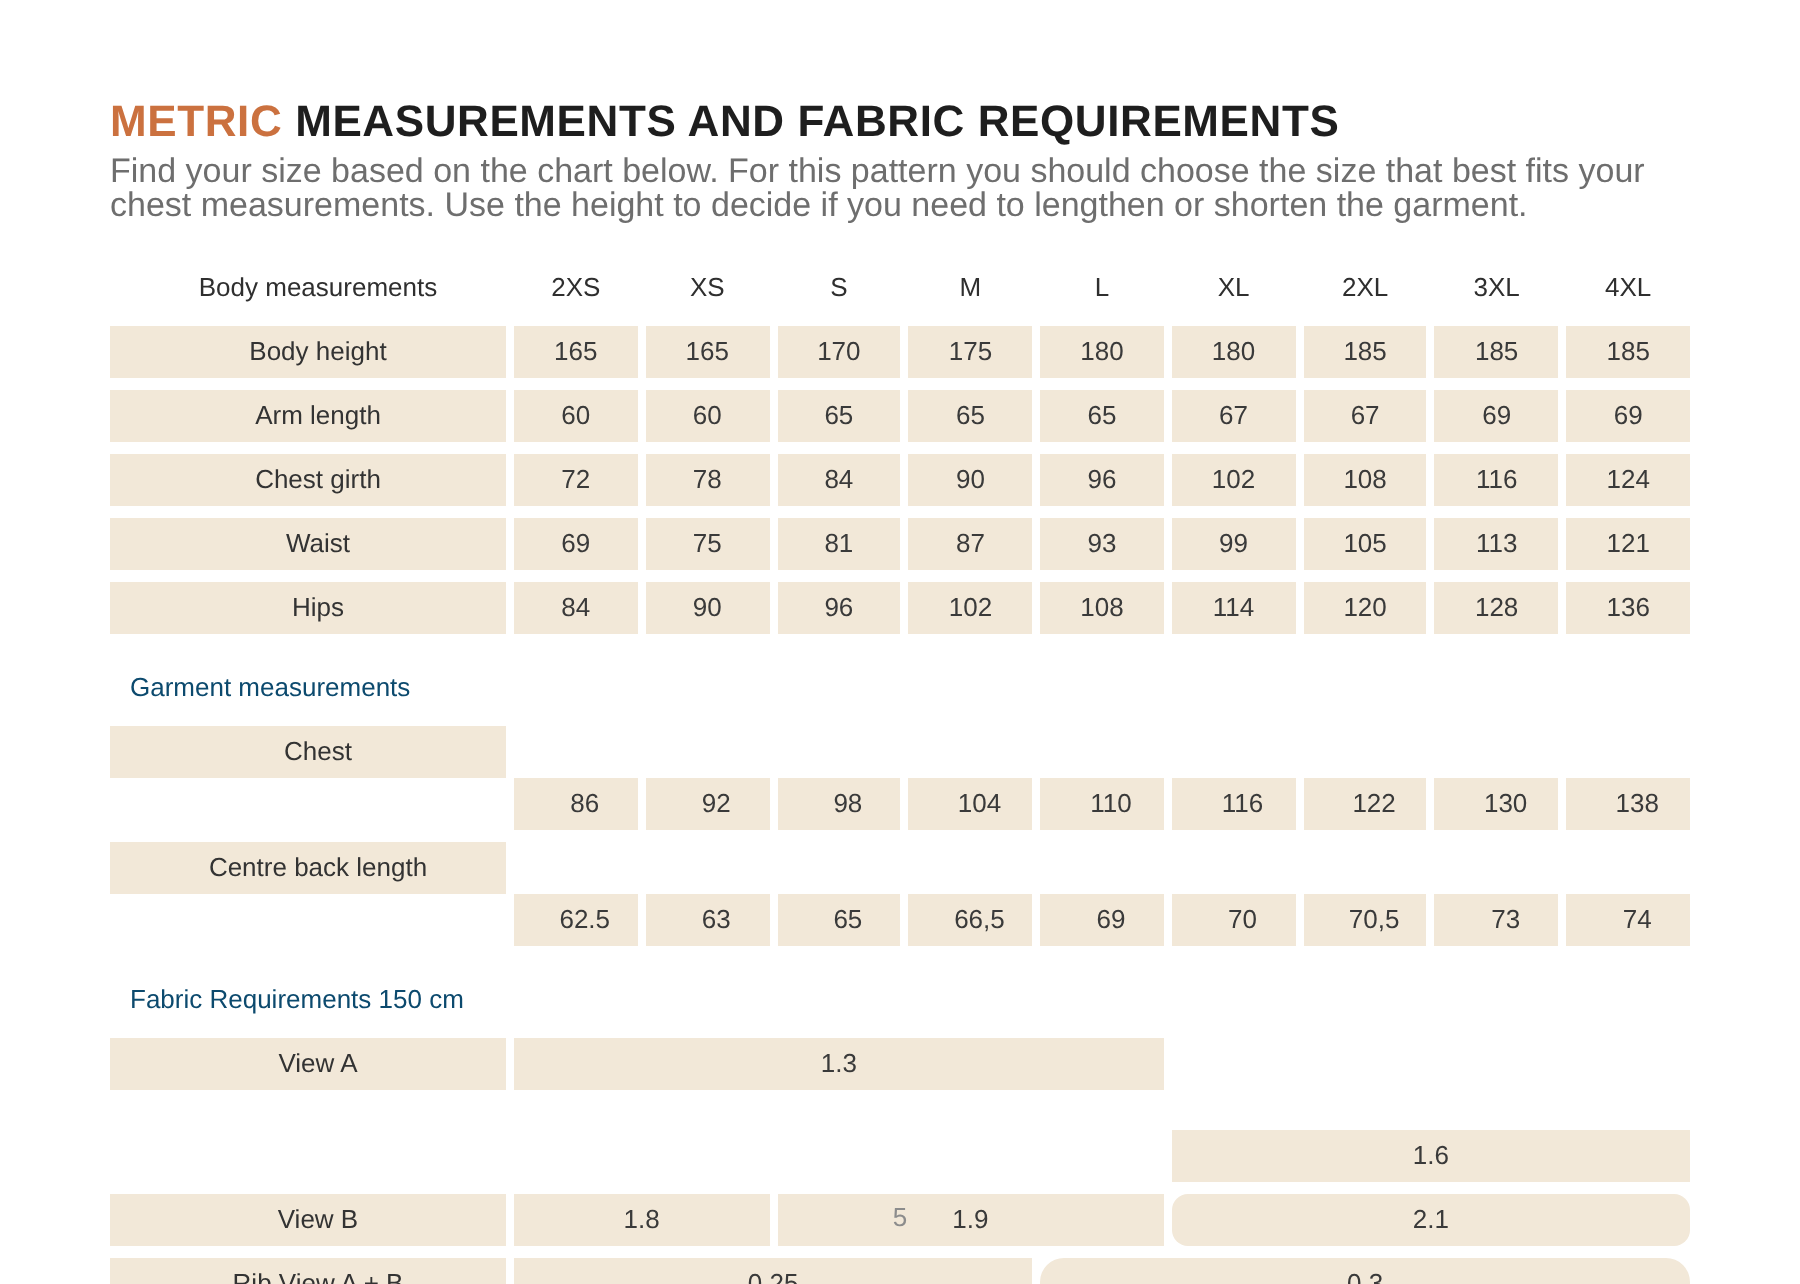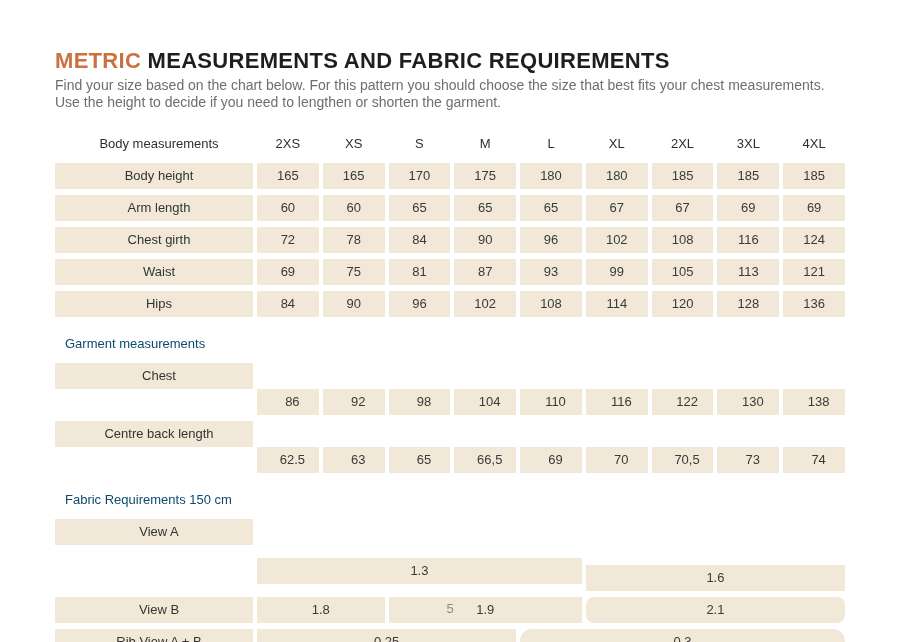--- a/index.html
+++ b/index.html
@@ -29,21 +29,21 @@
   .title {
     font-size: 22px;
     line-height: 21px;
     font-weight: 600;
     letter-spacing: 0.3px;
     color: var(--title-dark);
   }
   .title .accent { color: var(--accent); }
   .intro {
     margin-top: 6px;
-    font-size: 14px;
+    font-size: 17px;
     line-height: 17px;
     color: var(--body-gray);
     max-width: 790px;
   }
   .grid {
     margin-top: 20px;
     display: grid;
     grid-template-columns: 198px repeat(9, 1fr);
     column-gap: 4px;
     row-gap: 6px;
@@ -164,21 +164,21 @@
         <div class="cell bg leftpad">63</div>
         <div class="cell bg leftpad">65</div>
         <div class="cell bg leftpad">66,5</div>
         <div class="cell bg leftpad">69</div>
         <div class="cell bg leftpad">70</div>
         <div class="cell bg leftpad">70,5</div>
         <div class="cell bg leftpad">73</div>
         <div class="cell bg leftpad">74</div>
         <div class="cell section">Fabric Requirements 150 cm</div>
         <div class="cell row-label bg">View A</div>
-        <div class="cell bg center" style="grid-column: 2 / span 5; margin-top: 39px;">1.3</div>
+        <div class="cell bg center" style="grid-column: 2 / span 5;">1.3</div>
         <div class="cell bg center" style="grid-column: 7 / span 4; margin-top: 46px;">1.6</div>
         <div class="cell row-label bg">View B</div>
         <div class="cell bg center" style="grid-column: 2 / span 2;">1.8</div>
         <div class="cell bg center" style="grid-column: 4 / span 3;">1.9</div>
         <div class="cell bg center" style="grid-column: 7 / span 4; border-radius: 8px;">2.1</div>
         <div class="cell row-label bg">Rib View A + B</div>
         <div class="cell bg center" style="grid-column: 2 / span 4;">0.25</div>
         <div class="cell bg center" style="grid-column: 6 / span 5; border-radius: 12px;">0.3</div>
       </div>
   </div>

